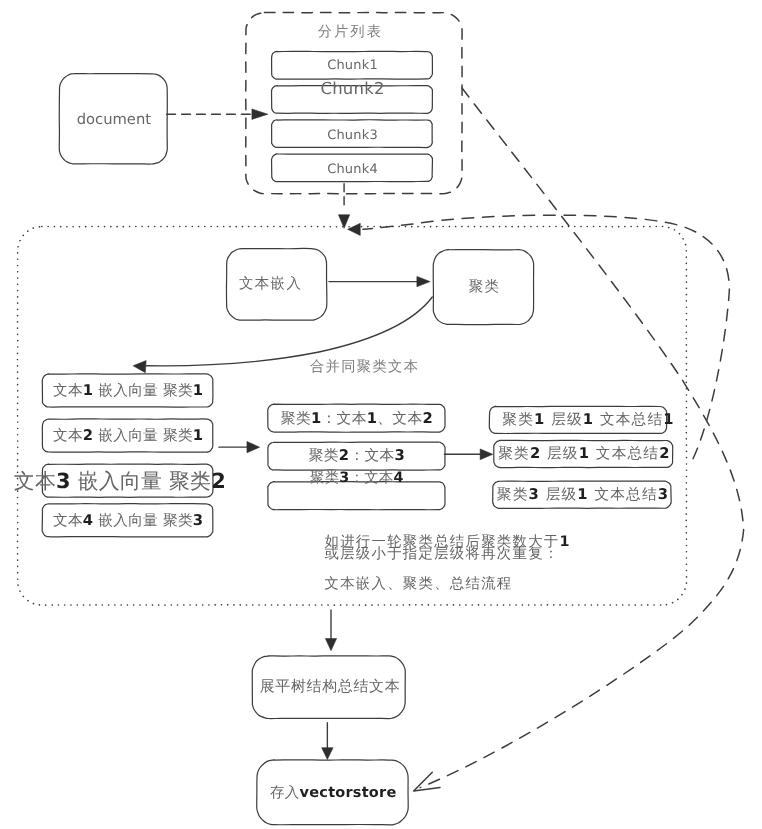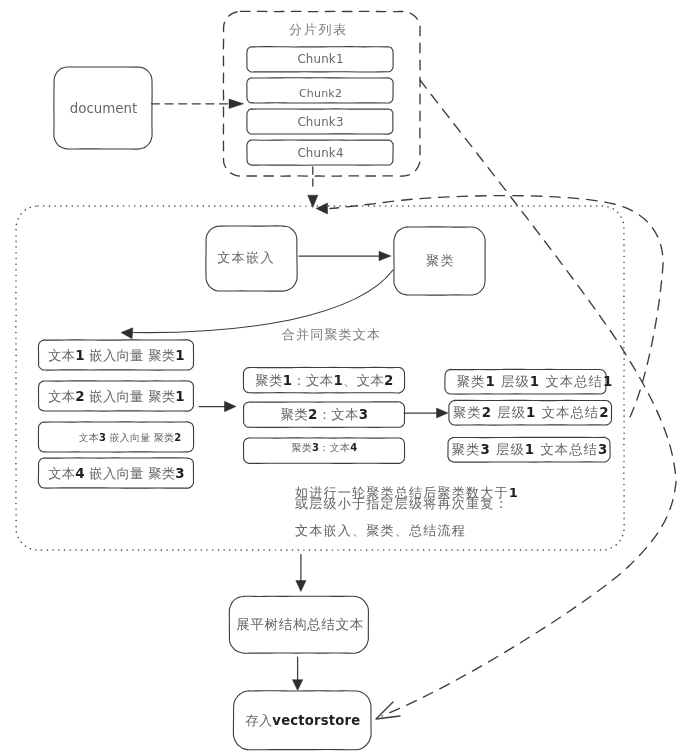--- a/index.html
+++ b/index.html
@@ -65,38 +65,38 @@
       <path d="M316.00 208.50L327.50 203.00L327.50 214.00Z" fill="#2e2e2e" stroke="#2e2e2e" stroke-width="0.5" stroke-linejoin="round"></path>
     </svg>
 
   <div id="labels">
 
     <div class="node-label" style="left:103.5px;top:108.5px;font-size:13.4px">document</div>
 
     <div class="node-label muted" style="left:318.5px;top:28.5px;font-size:13px;letter-spacing:1.8px">分片列表</div>
 
     <div class="node-label" style="left:320.5px;top:60.3px;font-size:11.8px;letter-spacing:0.2px">Chunk1</div>
-    <div class="node-label" style="left:320.5px;top:93px;font-size:11px;letter-spacing:0.2px">Chunk2</div>
+    <div class="node-label" style="left:320.5px;top:81px;font-size:15px;letter-spacing:0.2px">Chunk2</div>
     <div class="node-label" style="left:320.5px;top:122.5px;font-size:11.8px;letter-spacing:0.2px">Chunk3</div>
     <div class="node-label" style="left:320.5px;top:153.6px;font-size:11.8px;letter-spacing:0.2px">Chunk4</div>
 
     <div class="node-label" style="left:246px;top:257.5px;font-size:13.2px;letter-spacing:1.2px">文本嵌入</div>
 
     <div class="node-label" style="left:440.5px;top:261px;font-size:13.2px;letter-spacing:1.2px">聚类</div>
 
     <div class="node-label muted" style="left:331.5px;top:334px;font-size:13px;letter-spacing:1.2px">合并同聚类文本</div>
 
     <div class="node-label" style="left:116.5px;top:355.5px;font-size:13.4px;letter-spacing:0.2px">文本<span class="em">1</span> 嵌入向量  聚类<span class="em">1</span></div>
     <div class="node-label" style="left:116.5px;top:396.5px;font-size:13.4px;letter-spacing:0.2px">文本<span class="em">2</span> 嵌入向量  聚类<span class="em">1</span></div>
-    <div class="node-label" style="left:130px;top:437.5px;font-size:10px;letter-spacing:0.2px">文本<span class="em">3</span> 嵌入向量  聚类<span class="em">2</span></div>
+    <div class="node-label" style="left:109px;top:437.5px;font-size:19px;letter-spacing:0.2px">文本<span class="em">3</span> 嵌入向量  聚类<span class="em">2</span></div>
     <div class="node-label" style="left:116.5px;top:473.5px;font-size:13.4px;letter-spacing:0.2px">文本<span class="em">4</span> 嵌入向量  聚类<span class="em">3</span></div>
 
     <div class="node-label" style="left:324.5px;top:380.65px;font-size:13.4px;letter-spacing:0.3px">聚类<span class="em">1</span>：文本<span class="em">1</span>、文本<span class="em">2</span></div>
     <div class="node-label" style="left:324.5px;top:415.15px;font-size:13.4px;letter-spacing:0.3px">聚类<span class="em">2</span>：文本<span class="em">3</span></div>
-    <div class="node-label" style="left:324.5px;top:448px;font-size:10px;letter-spacing:0.3px">聚类<span class="em">3</span>：文本<span class="em">4</span></div>
+    <div class="node-label" style="left:324.5px;top:435px;font-size:13px;letter-spacing:0.3px">聚类<span class="em">3</span>：文本<span class="em">4</span></div>
 
     <div class="node-label" style="left:535px;top:382.25px;font-size:13.4px;letter-spacing:1px">聚类<span class="em">1</span>  层级<span class="em">1</span> 文本总结<span class="em">1</span></div>
     <div class="node-label" style="left:531.25px;top:413.25px;font-size:13.4px;letter-spacing:1px">聚类<span class="em">2</span> 层级<span class="em">1</span> 文本总结<span class="em">2</span></div>
     <div class="node-label" style="left:530px;top:450.25px;font-size:13.4px;letter-spacing:1px">聚类<span class="em">3</span> 层级<span class="em">1</span> 文本总结<span class="em">3</span></div>
 
     <div class="note-line" style="left:295px;top:493px">如进行一轮聚类总结后聚类数大于<span class="em">1</span></div>
     <div class="note-line" style="left:295px;top:504px">或层级小于指定层级将再次重复：</div>
     <div class="note-line" style="left:295px;top:531px">文本嵌入、聚类、总结流程</div>
 
     <div class="node-label" style="left:300px;top:624.5px;font-size:13.6px;letter-spacing:0.6px">展平树结构总结文本</div>

